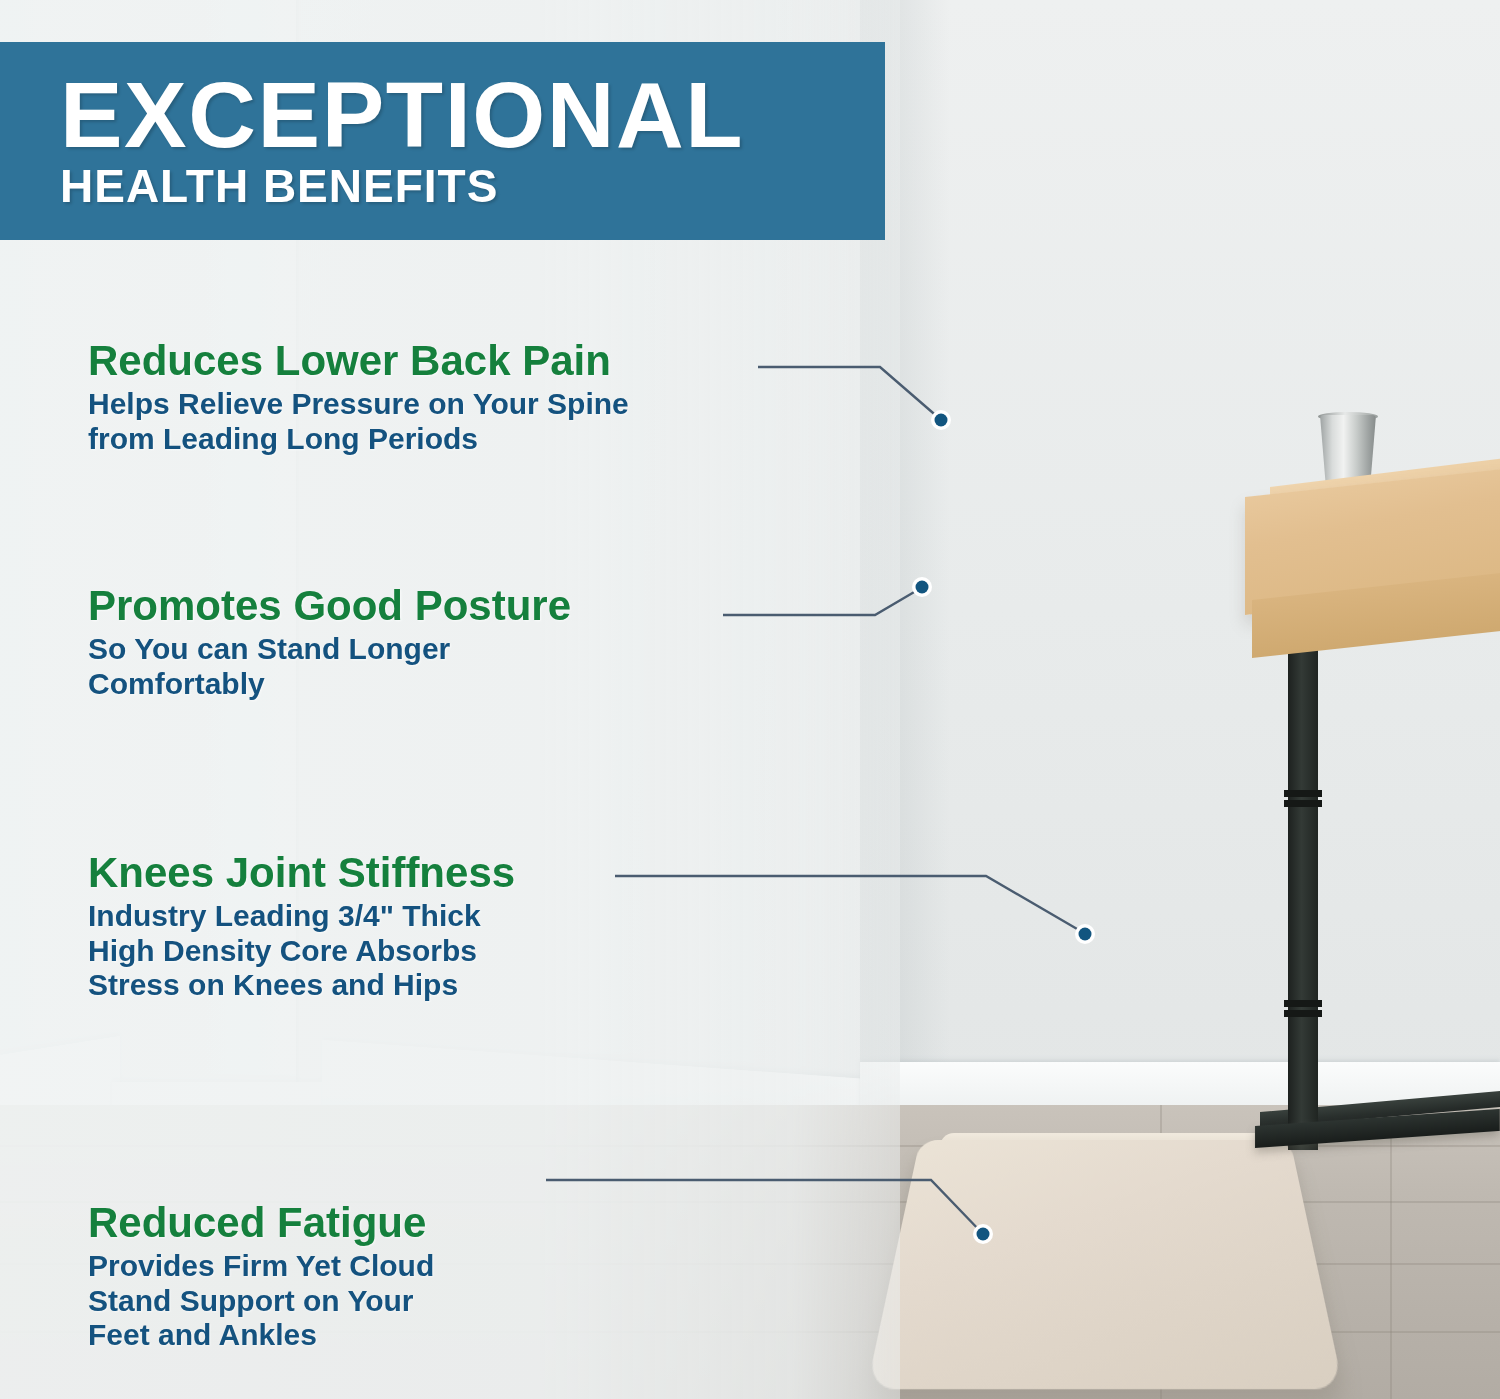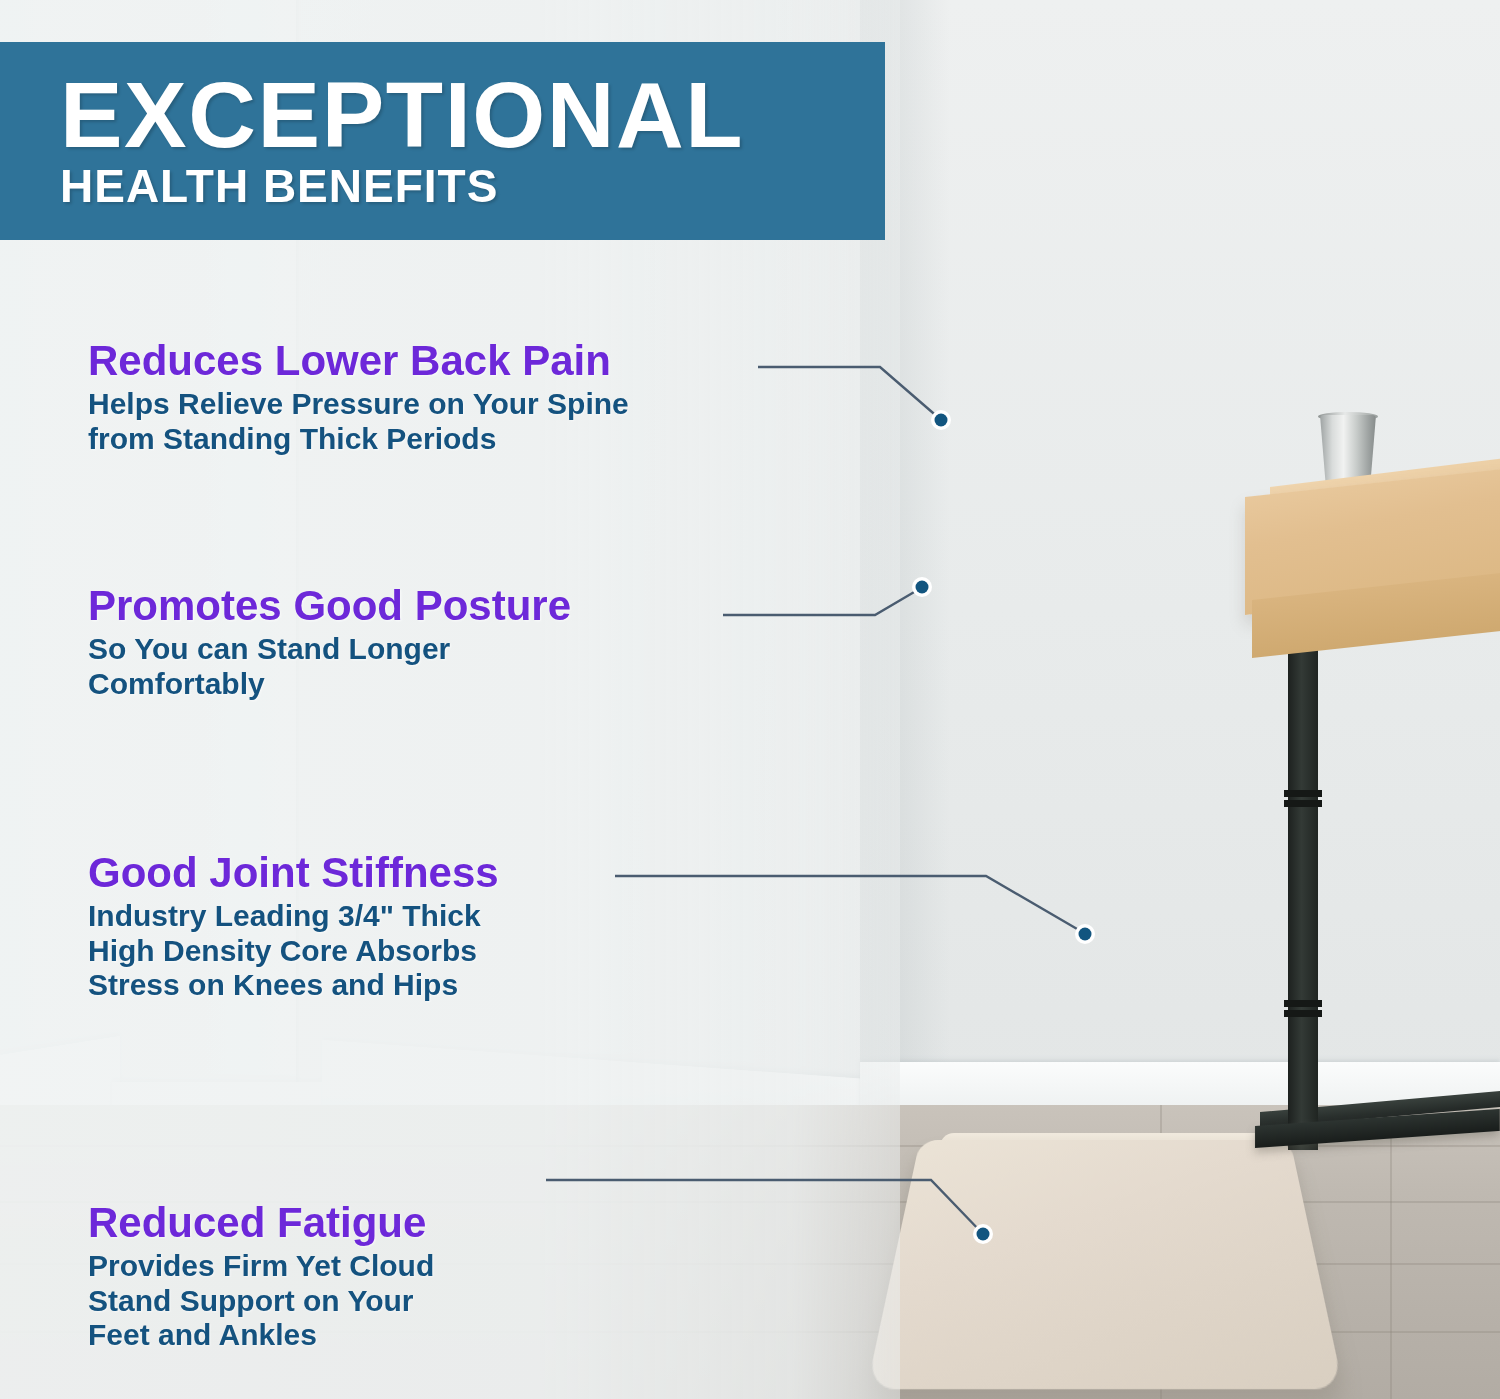--- a/index.html
+++ b/index.html
@@ -108,21 +108,21 @@
     background:#2f7399;display:flex;flex-direction:column;justify-content:center;
     padding-left:60px;box-sizing:border-box;}
   .banner-l1{color:#ffffff;font-size:92px;font-weight:700;line-height:.92;
     letter-spacing:1.5px;text-shadow:2px 2px 3px rgba(0,0,0,.18);
     transform:scaleX(1.02);transform-origin:left;}
   .banner-l2{color:#ffffff;font-size:46px;font-weight:700;line-height:1.0;
     letter-spacing:1px;margin-top:6px;text-shadow:2px 2px 3px rgba(0,0,0,.18);}
 
   
   .callout{position:absolute;}
-  .c-title{color:#6d28d9;font-weight:700;font-size:42px;line-height:1.02;
+  .c-title{color:#15803d;font-weight:700;font-size:42px;line-height:1.02;
     white-space:nowrap;text-shadow:1px 1px 2px rgba(255,255,255,.6);}
   .c-sub{color:#14527f;font-weight:600;font-size:30px;line-height:1.16;
     margin-top:4px;text-shadow:1px 1px 2px rgba(255,255,255,.55);}
   .c-sub div{white-space:nowrap;}
 
   #co1{left:88px;top:340px;}
   #co2{left:88px;top:585px;}
   #co3{left:88px;top:852px;}
   #co4{left:88px;top:1202px;}
 
@@ -235,34 +235,34 @@
 
   <div class="banner">
     <div class="banner-l1">EXCEPTIONAL</div>
     <div class="banner-l2">HEALTH BENEFITS</div>
   </div>
 
   <div class="callout" id="co1">
     <div class="c-title">Reduces Lower Back Pain</div>
     <div class="c-sub">
       <div>Helps Relieve Pressure on Your Spine</div>
-      <div>from Standing Thick Periods</div>
+      <div>from Leading Long Periods</div>
     </div>
   </div>
 
   <div class="callout" id="co2">
     <div class="c-title">Promotes Good Posture</div>
     <div class="c-sub">
       <div>So You can Stand Longer</div>
       <div>Comfortably</div>
     </div>
   </div>
 
   <div class="callout" id="co3">
-    <div class="c-title">Good Joint Stiffness</div>
+    <div class="c-title">Knees Joint Stiffness</div>
     <div class="c-sub">
       <div>Industry Leading 3/4" Thick</div>
       <div>High Density Core Absorbs</div>
       <div>Stress on Knees and Hips</div>
     </div>
   </div>
 
   <div class="callout" id="co4">
     <div class="c-title">Reduced Fatigue</div>
     <div class="c-sub">

